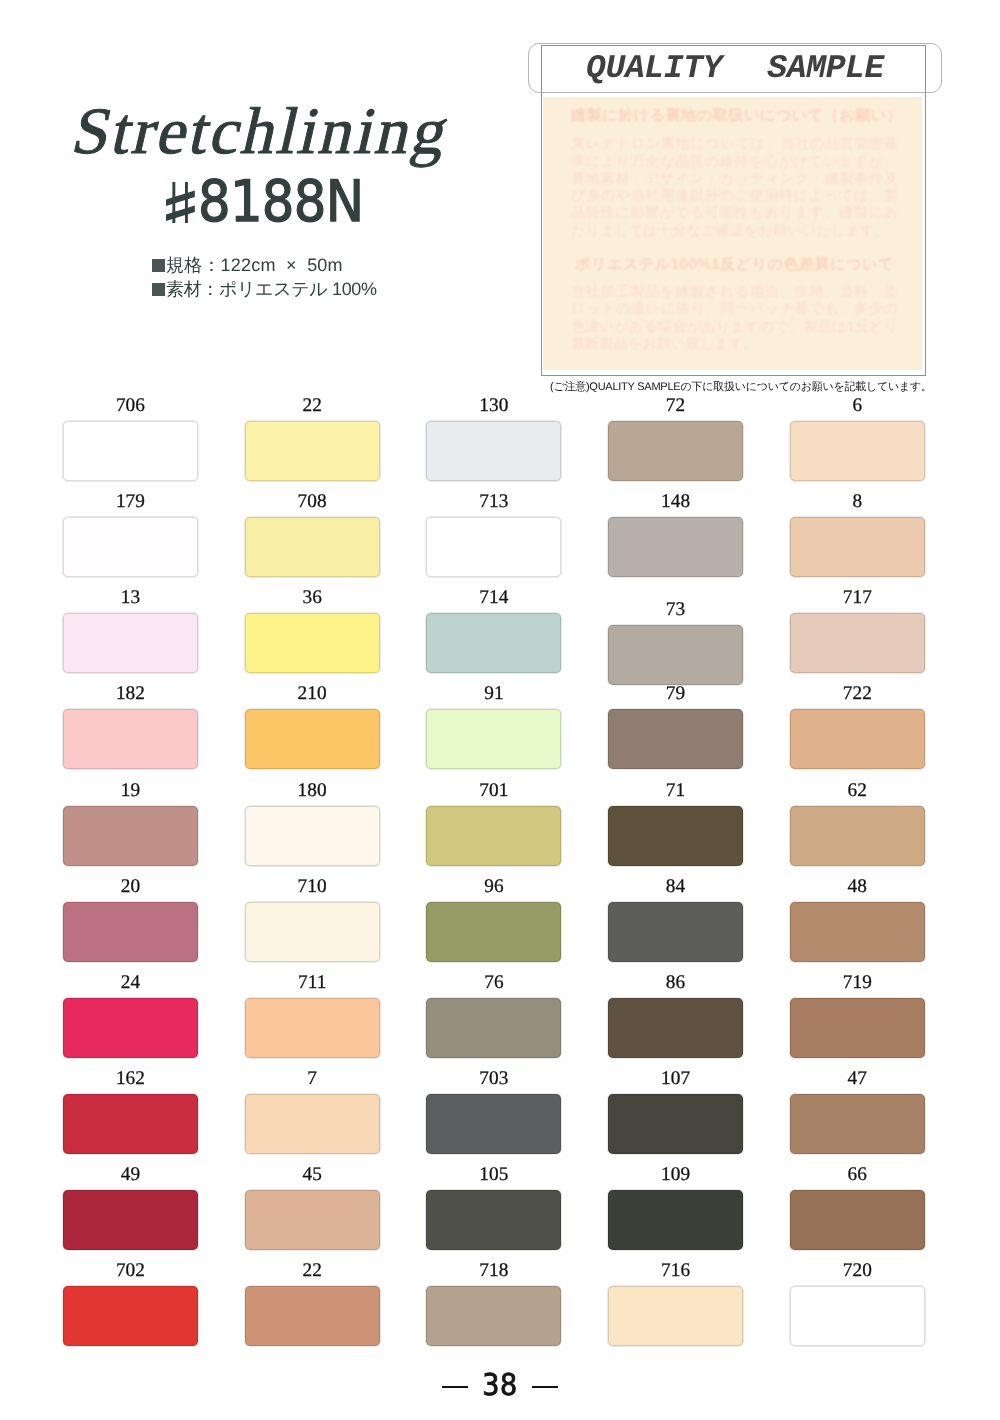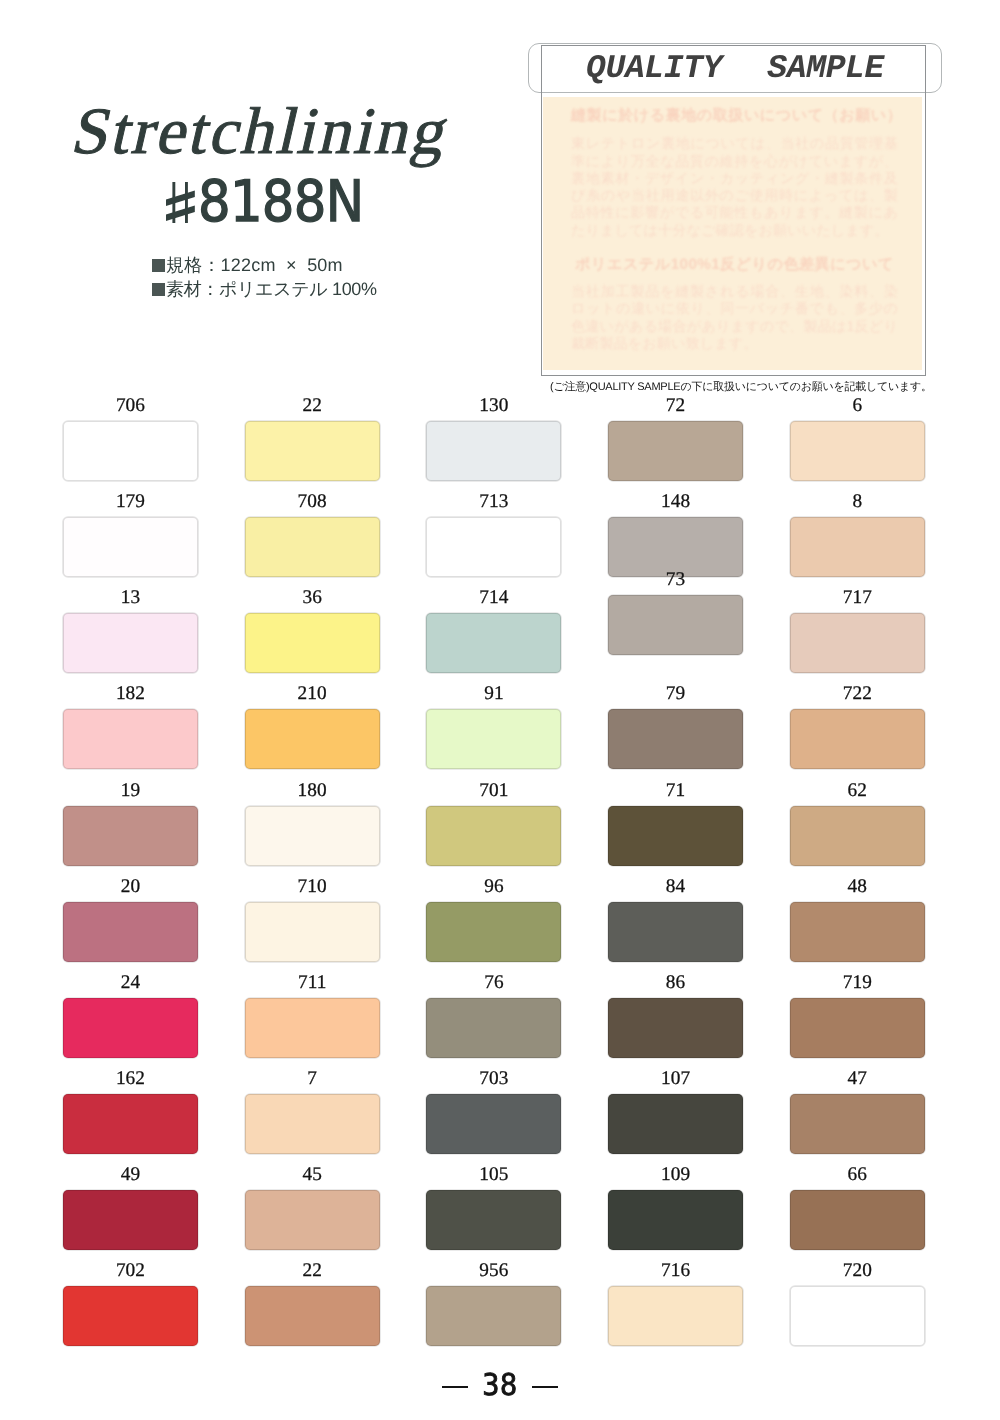--- a/index.html
+++ b/index.html
@@ -153,21 +153,21 @@
         <div class="sw-chip" style="background: rgb(251, 231, 243);"></div>
       </div>
       <div class="sw-cell" style="left: 244.7px; top: 585.4px;">
         <div class="sw-label">36</div>
         <div class="sw-chip" style="background: rgb(252, 243, 137);"></div>
       </div>
       <div class="sw-cell" style="left: 426.4px; top: 585.4px;">
         <div class="sw-label">714</div>
         <div class="sw-chip" style="background: rgb(188, 212, 205);"></div>
       </div>
-      <div class="sw-cell" style="left: 608.1px; top: 567px;">
+      <div class="sw-cell" style="left: 608.1px; top: 597px;">
         <div class="sw-label">73</div>
         <div class="sw-chip" style="background: rgb(179, 170, 162);"></div>
       </div>
       <div class="sw-cell" style="left: 789.8px; top: 585.4px;">
         <div class="sw-label">717</div>
         <div class="sw-chip" style="background: rgb(230, 203, 187);"></div>
       </div>
       <div class="sw-cell" style="left: 63px; top: 681.4px;">
         <div class="sw-label">182</div>
         <div class="sw-chip" style="background: rgb(252, 201, 203);"></div>
@@ -290,21 +290,21 @@
       </div>
       <div class="sw-cell" style="left: 63px; top: 1257.9px;">
         <div class="sw-label">702</div>
         <div class="sw-chip" style="background: rgb(226, 54, 50);"></div>
       </div>
       <div class="sw-cell" style="left: 244.7px; top: 1257.9px;">
         <div class="sw-label">22</div>
         <div class="sw-chip" style="background: rgb(204, 147, 116);"></div>
       </div>
       <div class="sw-cell" style="left: 426.4px; top: 1257.9px;">
-        <div class="sw-label">956</div>
+        <div class="sw-label">718</div>
         <div class="sw-chip" style="background: rgb(179, 162, 140);"></div>
       </div>
       <div class="sw-cell" style="left: 608.1px; top: 1257.9px;">
         <div class="sw-label">716</div>
         <div class="sw-chip" style="background: rgb(250, 229, 197);"></div>
       </div>
       <div class="sw-cell" style="left: 789.8px; top: 1257.9px;">
         <div class="sw-label">720</div>
         <div class="sw-chip" style="background: rgb(255, 255, 255);"></div>
       </div>

